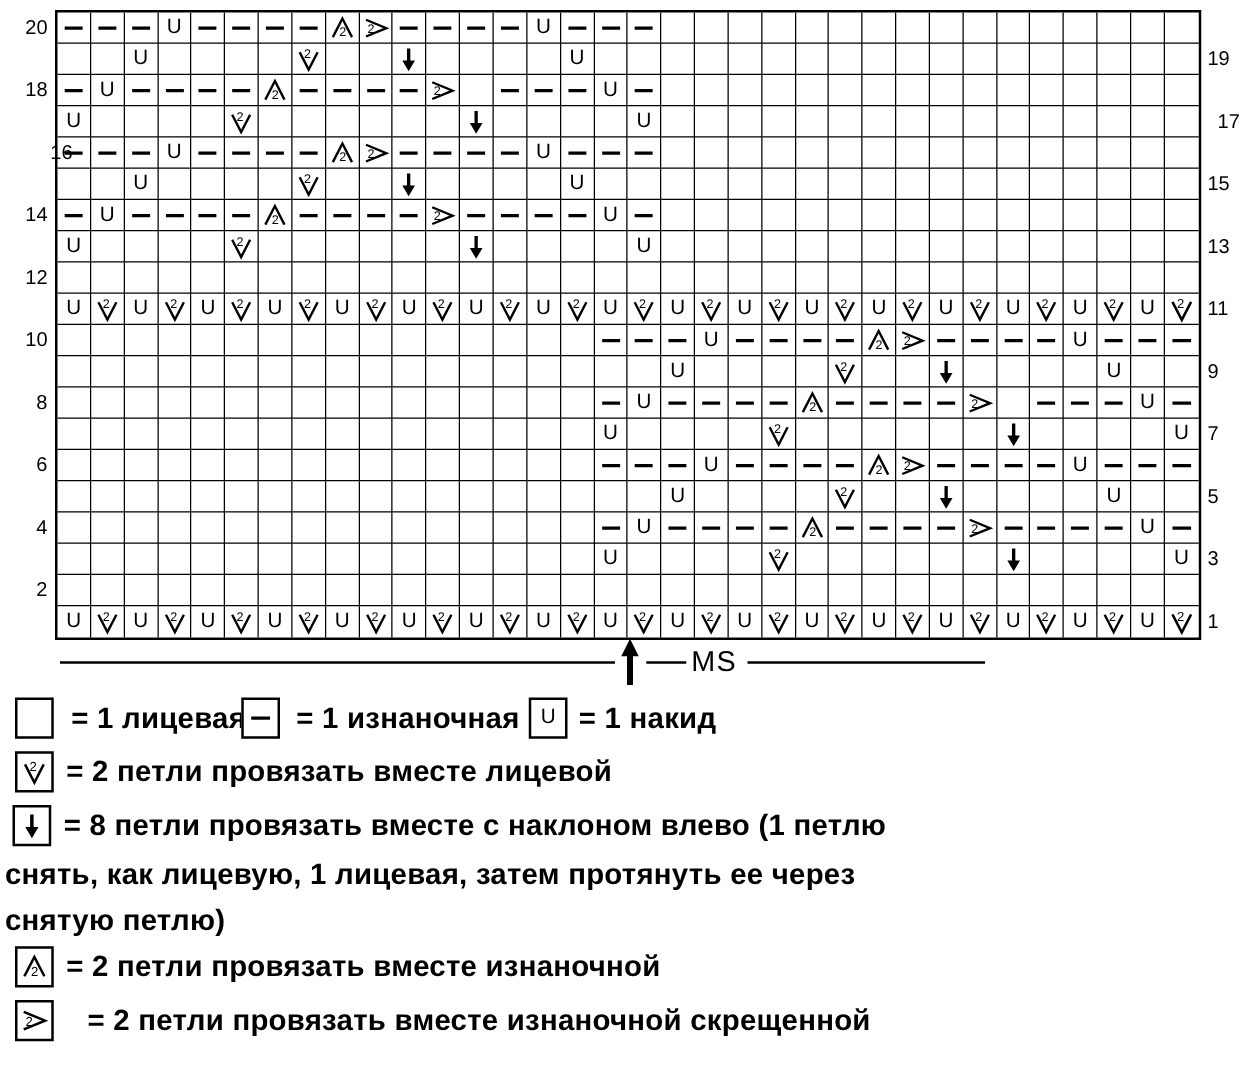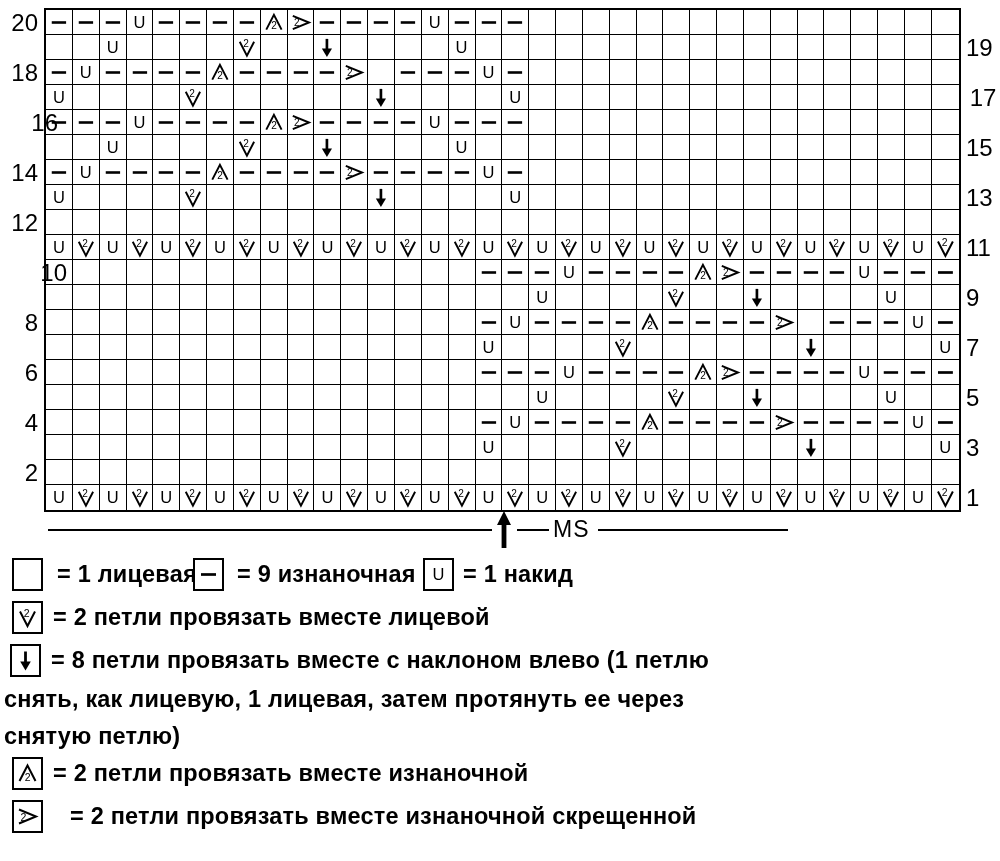--- a/index.html
+++ b/index.html
@@ -12,21 +12,21 @@
         background:#fff;}
   .cell{border-right:1.5px solid #000;border-bottom:1.5px solid #000;
         box-sizing:border-box;display:flex;align-items:center;justify-content:center;
         position:relative;}
   .cell:nth-child(34n){border-right:none;}
   .cell.lastrow{border-bottom:none;}
   .cell svg{display:block;}
   .yo{font-size:16.5px;font-weight:500;line-height:1;transform:translateY(-0.5px);}
 
   
-  .rownum{position:absolute;font-size:24px;line-height:25px;height:25px;}
+  .rownum{position:absolute;font-size:16px;line-height:25px;height:25px;}
   .rownum.left{left:0;width:38px;text-align:right;}
   .rownum.right{left:966px;width:34px;text-align:left;}
 
   
   .msline{position:absolute;height:2.2px;background:#000;}
   #ms-arrow{position:absolute;left:495px;top:511px;width:18px;height:37px;}
   #ms-label{position:absolute;left:553px;top:516px;font-size:23px;letter-spacing:1px;}
 
   
   .lgbox{position:absolute;width:27px;height:29px;border:2.2px solid #000;
@@ -1629,21 +1629,21 @@
       <div class="rownum left" style="top: 10px;">20</div>
       <div class="rownum right" style="top: 35px;">19</div>
       <div class="rownum left" style="top: 60px;">18</div>
       <div class="rownum right" style="top: 85px; text-align: center;">17</div>
       <div class="rownum left" style="top: 110px; padding-left: 20px;">16</div>
       <div class="rownum right" style="top: 135px;">15</div>
       <div class="rownum left" style="top: 160px;">14</div>
       <div class="rownum right" style="top: 185px;">13</div>
       <div class="rownum left" style="top: 210px;">12</div>
       <div class="rownum right" style="top: 235px;">11</div>
-      <div class="rownum left" style="top: 260px; padding-left: 29px;">10</div>
+      <div class="rownum left" style="top: 260px;">10</div>
       <div class="rownum right" style="top: 285px;">9</div>
       <div class="rownum left" style="top: 310px;">8</div>
       <div class="rownum right" style="top: 335px;">7</div>
       <div class="rownum left" style="top: 360px;">6</div>
       <div class="rownum right" style="top: 385px;">5</div>
       <div class="rownum left" style="top: 410px;">4</div>
       <div class="rownum right" style="top: 435px;">3</div>
       <div class="rownum left" style="top: 460px;">2</div>
       <div class="rownum right" style="top: 485px;">1</div>
     </div>
@@ -1659,21 +1659,21 @@
   <div class="msline" style="left:598px;top:529px;width:190px;"></div>
 
   <div id="legend">
       <div class="lgbox" style="left: 12px; top: 558px;"></div>
       <div class="lgtext" style="left: 57px; top: 559px;">= 1 лицевая</div>
       <div class="lgbox" style="left: 193px; top: 558px;">
         <svg width="27" height="25" viewBox="0 0 27 25">
           <line x1="6" y1="12.5" x2="21" y2="12.5" stroke="#000" stroke-width="2.7"></line>
         </svg>
       </div>
-      <div class="lgtext" style="left: 237px; top: 559px;">= 9 изнаночная</div>
+      <div class="lgtext" style="left: 237px; top: 559px;">= 1 изнаночная</div>
       <div class="lgbox" style="left: 423px; top: 558px;">
         <span class="yo">U</span>
       </div>
       <div class="lgtext" style="left: 463px; top: 559px;">= 1 накид</div>
       <div class="lgbox" style="left: 12px; top: 601px;">
         <svg width="27" height="25" viewBox="0 0 27 25">
         <path d="M6 6.5 L13.5 21 L21 6.5" fill="none" stroke="#000" stroke-width="2"></path>
         <text x="12.6" y="11.5" font-size="10.5" text-anchor="middle" font-family="Liberation Sans,sans-serif" fill="#000">2</text>
         </svg>
       </div>

